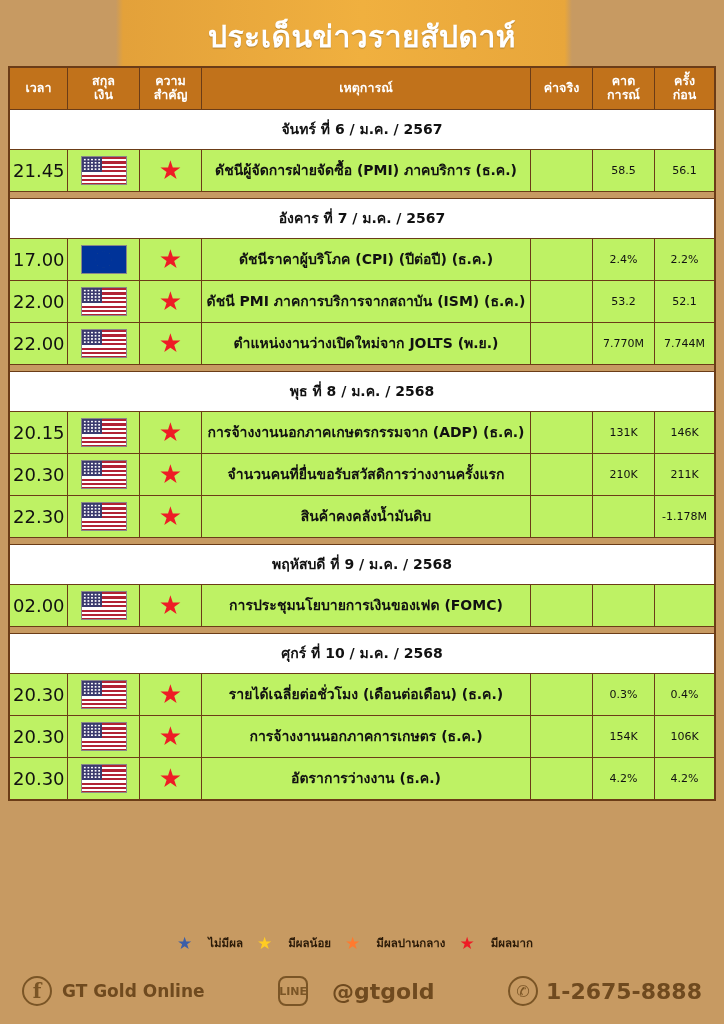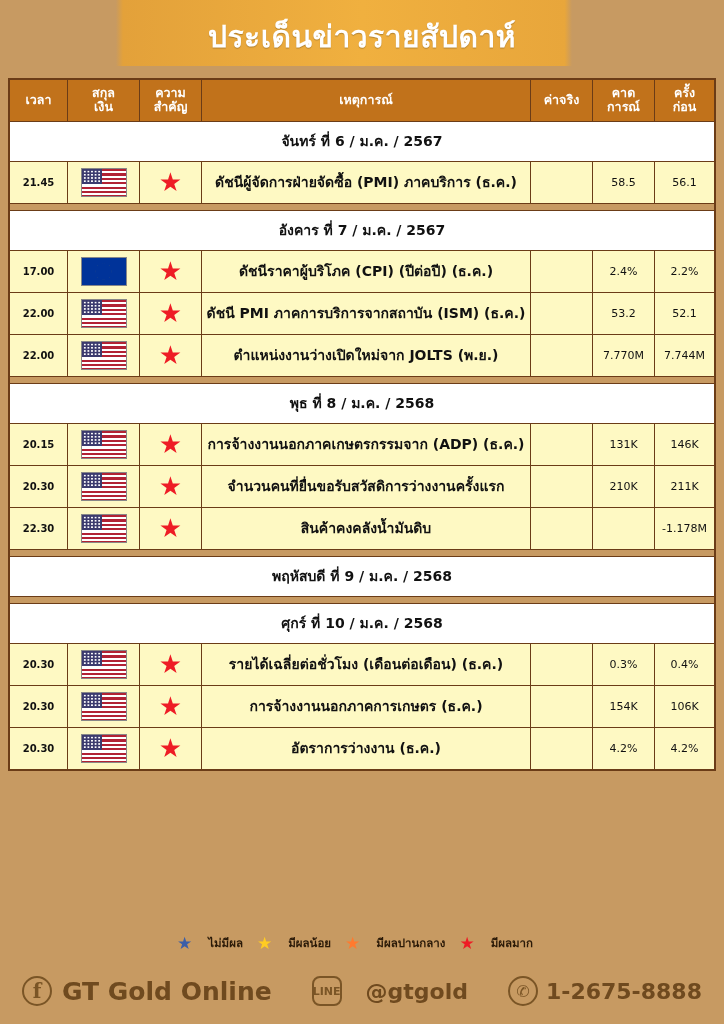--- a/index.html
+++ b/index.html
@@ -29,22 +29,22 @@
     left: 0; right: 0; top: 13px;
     text-align: center;
     color: #ffffff;
     font-size: 30px;
     font-weight: bold;
     letter-spacing: 0.5px;
     text-shadow: 0 1px 1px rgba(0,0,0,0.25);
   }
   
   .table-wrap {
-    margin: 12px 8px;
-    background: #fef9c3;
+    margin: 0 8px;
+    background: #bef264;
     border: 1px solid #6b3c17;
   }
   table { border-collapse: collapse; width: 100%; table-layout: fixed; }
   thead th {
     background: #c1721b;
     color: #ffffff;
     font-size: 12.5px;
     font-weight: bold;
     border: 1px solid #6b3c17;
     padding: 6px 2px;
@@ -61,21 +61,21 @@
 
   tbody td {
     border: 1px solid #6b3c17;
     font-size: 13px;
     color: #111;
     padding: 6px 3px;
     text-align: center;
     vertical-align: middle;
     height: 40px;
   }
-  td.time { font-weight: bold; font-size: 10px; }
+  td.time { font-weight: normal; font-size: 18px; }
   td.event { font-weight: bold; font-size: 14px; }
   td.num { font-size: 11px; }
   .day-row td {
     font-weight: bold;
     font-size: 14px;
     padding: 8px 0;
     background: #ffffff;
   }
   .spacer-row td {
     height: 7px;
@@ -170,21 +170,21 @@
   }
   .fb-block { display:flex; align-items:center; gap:10px; }
   .fb-circle {
     width: 30px; height: 30px; border-radius: 50%;
     border: 2.5px solid #7a5526;
     color: #7a5526;
     font-size: 20px; font-weight: bold;
     display:flex; align-items:center; justify-content:center;
     font-family: "DejaVu Serif", serif;
   }
-  .brand-text { font-size: 25px; font-weight: bold; color:#6f4a1f; }
+  .brand-text { font-size: 17px; font-weight: bold; color:#6f4a1f; }
   .line-block { display:flex; align-items:center; gap:24px; }
   .line-sq {
     width: 30px; height: 30px; border-radius: 8px;
     border: 2.5px solid #7a5526; color:#7a5526;
     font-size: 11px; font-weight: bold;
     display:flex; align-items:center; justify-content:center;
   }
   .line-text { font-size: 22px; font-weight: bold; color:#6f4a1f; }
   .phone-block { display:flex; align-items:center; gap:8px; }
   .phone-circle {
@@ -315,20 +315,29 @@
           <td class="num"></td>
           <td class="num"></td>
           <td class="num">-1.178M</td>
         </tr>
         <tr class="spacer-row">
           <td colspan="7"></td>
         </tr>
         <tr class="day-row">
           <td colspan="7">พฤหัสบดี ที่ 9 /  ม.ค. / 2568</td>
         </tr>
+        <tr>
+          <td class="time">02.00</td>
+          <td><span class="flag flag-us"></span></td>
+          <td><span class="star star-red">★</span></td>
+          <td class="event">การประชุมนโยบายการเงินของเฟด (FOMC)</td>
+          <td class="num"></td>
+          <td class="num"></td>
+          <td class="num"></td>
+        </tr>
         <tr class="spacer-row">
           <td colspan="7"></td>
         </tr>
         <tr class="day-row">
           <td colspan="7">ศุกร์ ที่ 10 /  ม.ค. / 2568</td>
         </tr>
         <tr>
           <td class="time">20.30</td>
           <td><span class="flag flag-us"></span></td>
           <td><span class="star star-red">★</span></td>

